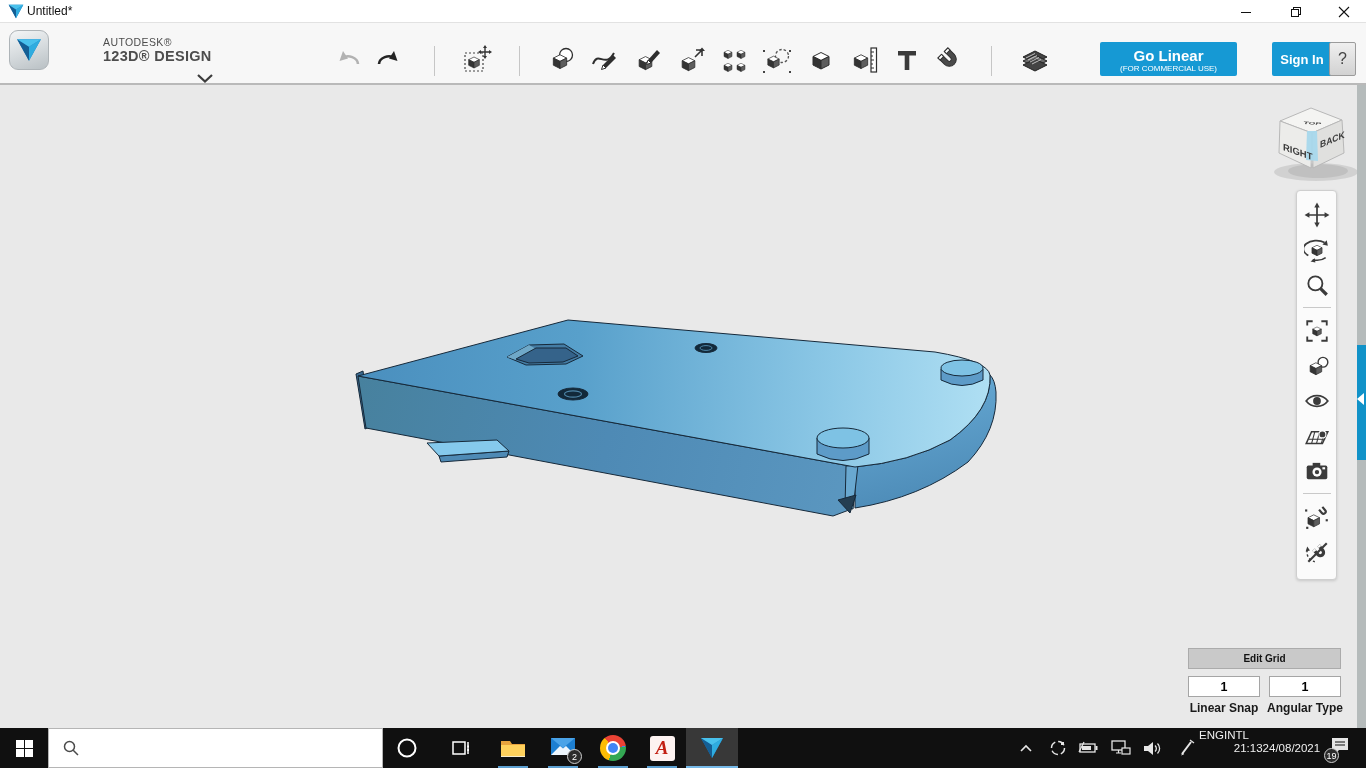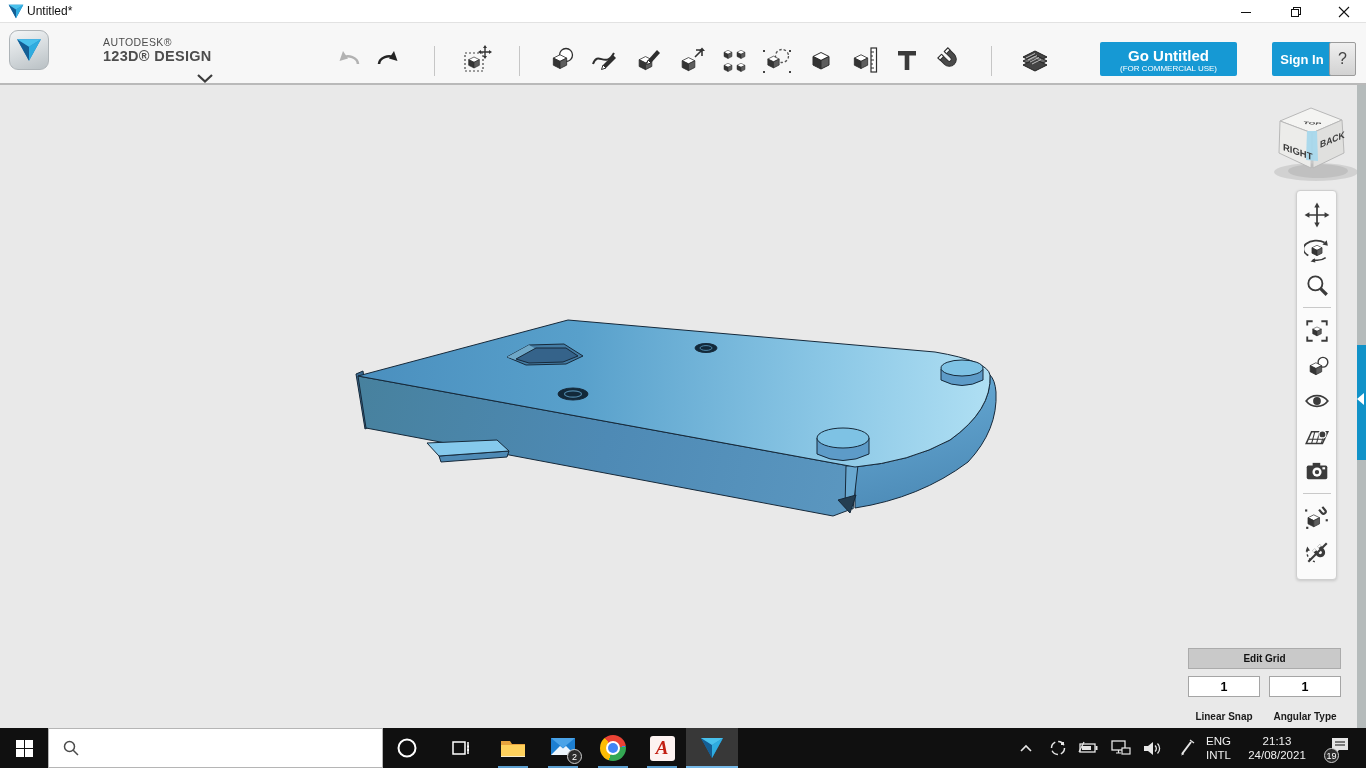--- a/index.html
+++ b/index.html
@@ -63,40 +63,40 @@
     border-right:7px solid #ffffff; }
 
   
   #editgrid { position:absolute; left:1188px; top:563px; width:153px; }
   #editgridbtn { width:153px; height:21px; background:#c9c9c9; border:1px solid #ababab;
     font-size:10px; font-weight:bold; color:#111; cursor:pointer;
     font-family:"Liberation Sans",sans-serif; }
   .snapinput { position:absolute; top:28px; width:72px; height:21px; text-align:center;
     font-size:12.5px; font-weight:bold; border:1px solid #a5a5a5; background:#fff; color:#000;
     font-family:"Liberation Sans",sans-serif; }
-  .snaplabel { position:absolute; top:63px; width:80px; text-align:center;
-    font-size:10px; font-weight:bold; color:#1a1a1a; }
+  .snaplabel { position:absolute; top:53px; width:80px; text-align:center;
+    font-size:12px; font-weight:bold; color:#1a1a1a; }
 
   
   #taskbar { position:absolute; left:0; top:728px; width:1366px; height:40px; background:#101010; }
   .tbtn { position:absolute; top:0; height:40px; display:flex; align-items:center;
     justify-content:center; cursor:pointer; }
   #searchbox { position:absolute; left:48px; top:0; width:335px; height:40px;
     background:#ffffff; border:1px solid #b5b5b5; display:flex; align-items:center; cursor:text; }
   #searchbox input { border:0; outline:0; flex:1; font-size:13.5px; color:#333;
     font-family:"Liberation Sans",sans-serif; background:transparent; }
   #searchbox input::placeholder { color:#454545; opacity:1; }
   .appunder { position:absolute; bottom:0; left:50%; transform:translateX(-50%);
     width:30px; height:2.5px; background:#5c9fd0; }
   .active-app { background:#383838; }
   .active-app .appunder { width:100%; background:#76b9e8; }
   .badge { position:absolute; right:-6px; bottom:-3px; width:15px; height:15px;
     border-radius:50%; background:#2b2b2b; border:1px solid #cfcfcf; color:#fff;
     font-size:9px; display:flex; align-items:center; justify-content:center; }
-  .traytxt { position:absolute; top:0; height:40px; display:flex; flex-direction:column;
+  .traytxt { position:absolute; top:0; height:40px; display:flex; flex-direction:row;
     justify-content:center; color:#f0f0f0; font-size:11.5px; line-height:14px; cursor:default; }
 </style>
 </head>
 <body>
 
 <svg width="0" height="0" style="position:absolute">
   <defs>
     <symbol id="i-cube" viewBox="0 0 24 24">
       <polygon points="4,8.5 12,4.5 20,8.5 12,12.5" fill="#fff" stroke="#2e2e2e" stroke-width="1"></polygon>
       <polygon points="4,8.5 12,12.5 12,21 4,17" fill="#343434" stroke="#2e2e2e" stroke-width="1"></polygon>
@@ -258,21 +258,21 @@
   </div>
 
   <div class="corner" style="left:493px"></div>
   <div class="corner" style="left:618px"></div>
   <div class="corner" style="left:703px"></div>
   <div class="corner" style="left:792px"></div>
   <div class="corner" style="left:878px"></div>
   <div class="corner" style="left:965px"></div>
 
   <button id="gopremium" class="bluebtn">
-    <div class="big">Go Untitled</div>
+    <div class="big">Go Linear</div>
     <div class="small">(FOR COMMERCIAL USE)</div>
   </button>
   <button id="signin" class="bluebtn">Sign In</button>
   <div id="helpbtn">?</div>
 </div>
 
 <div id="canvas">
 
   <svg id="modelsvg" width="1366" height="643" viewBox="0 0 1366 643">
     <defs>

